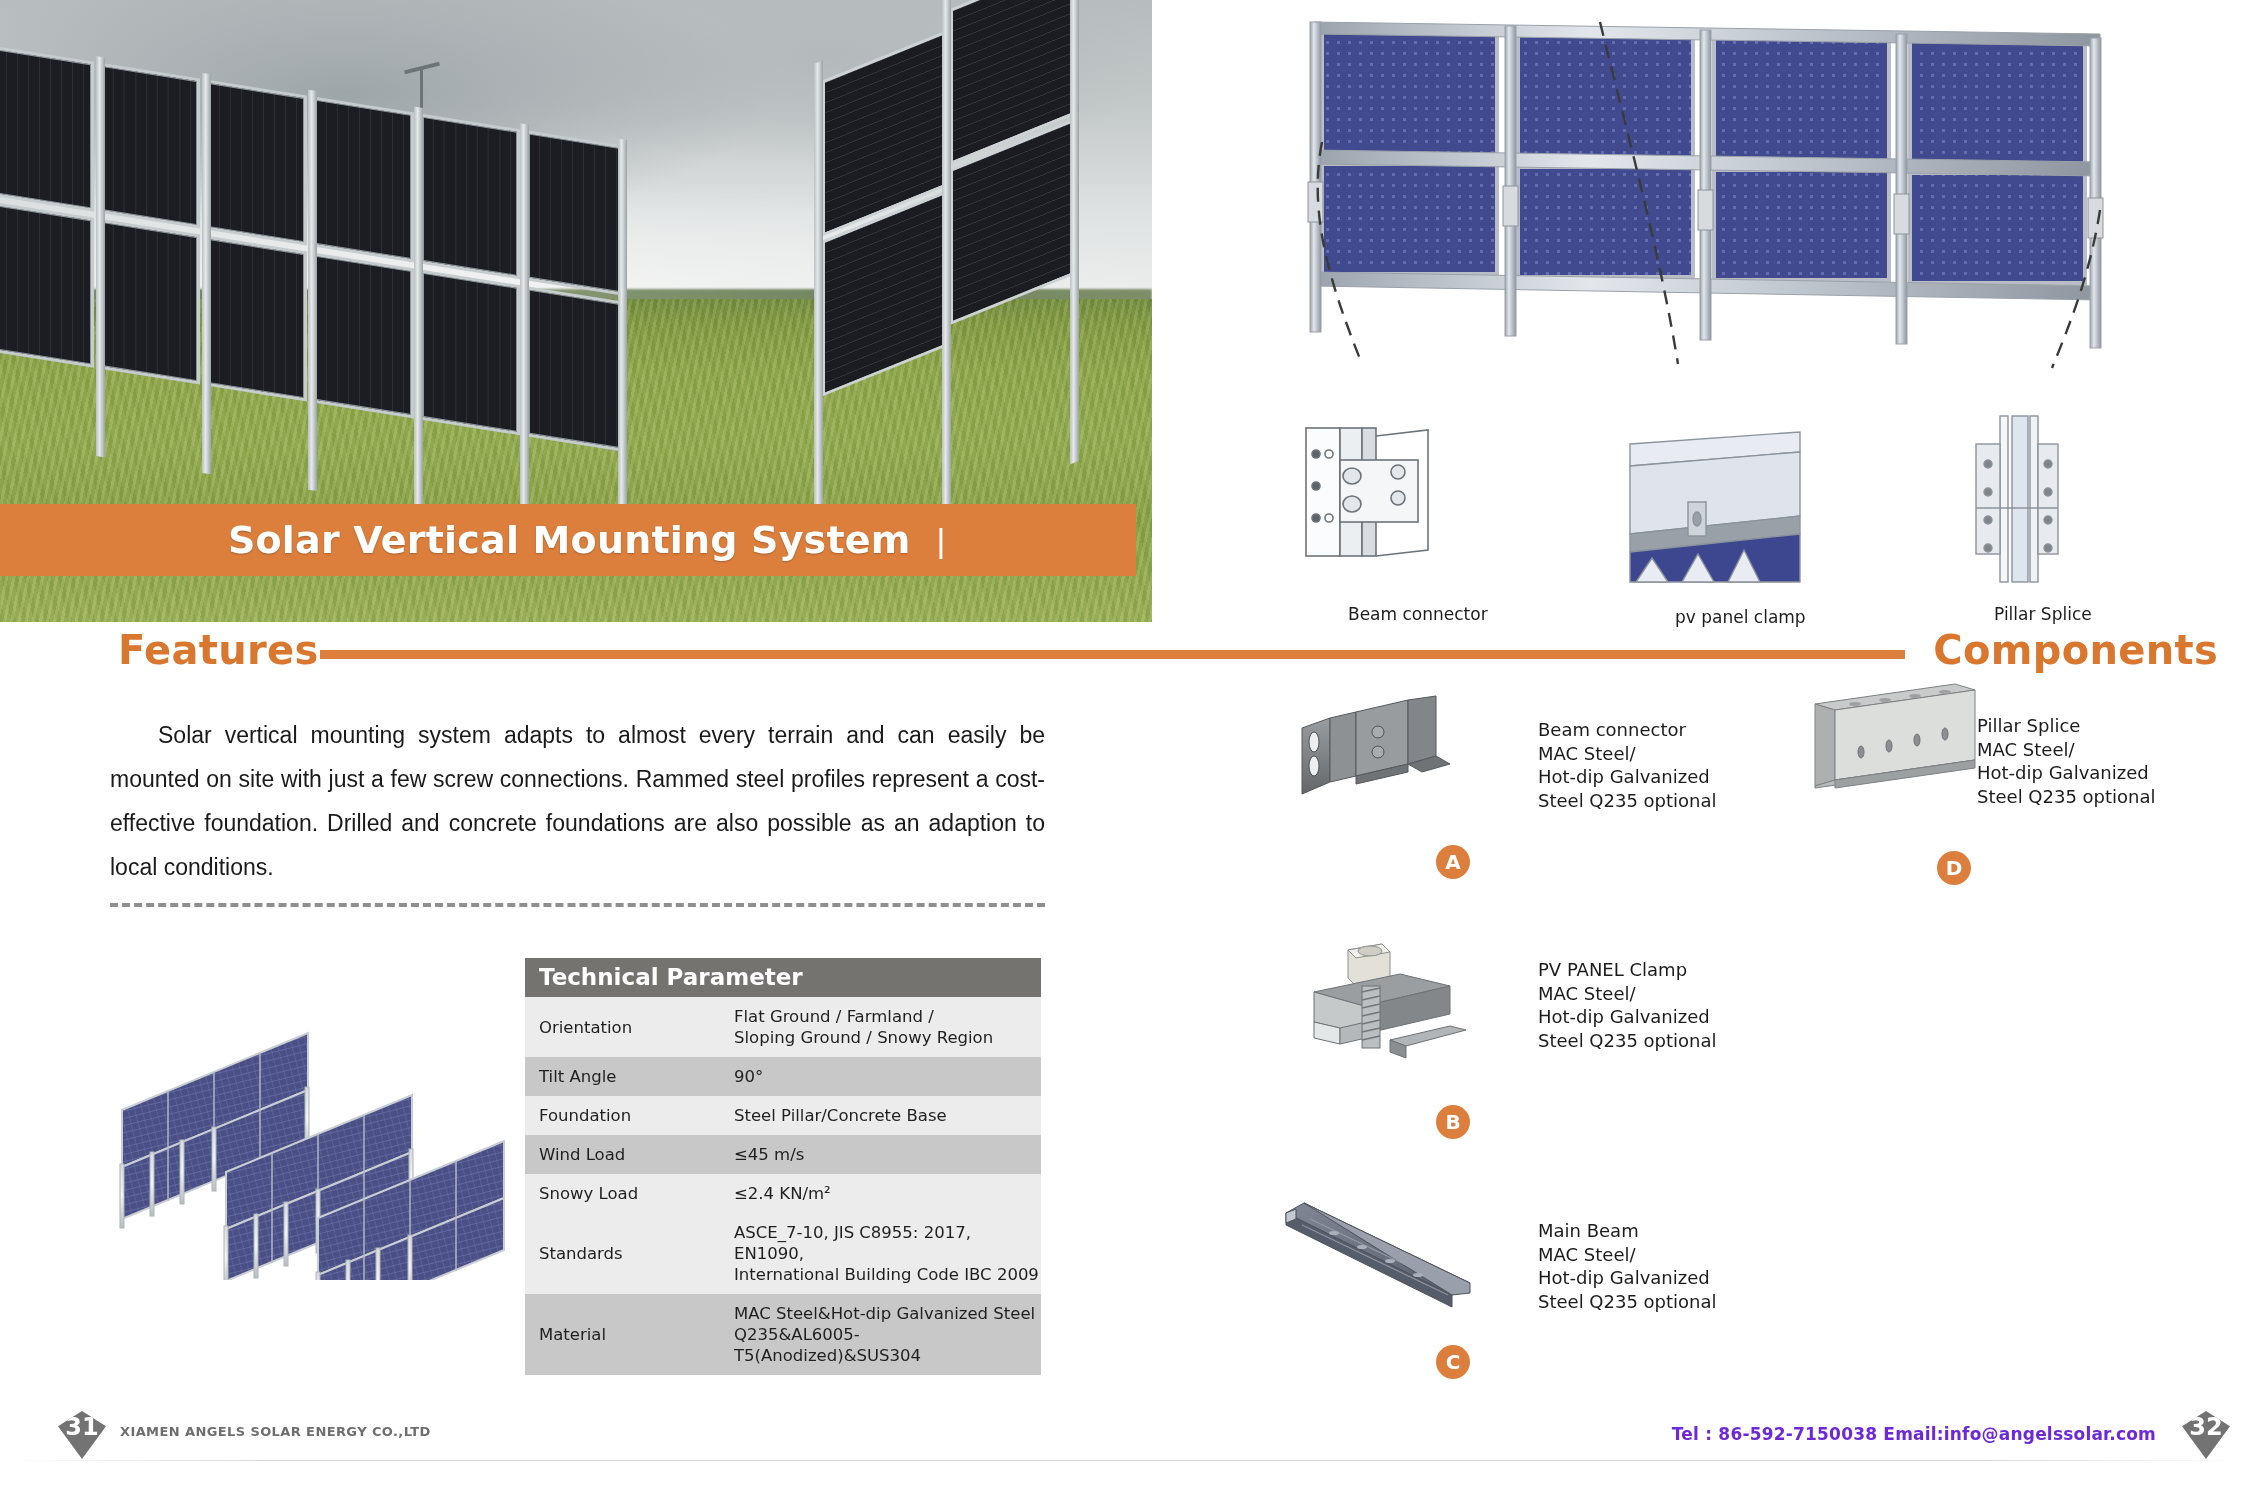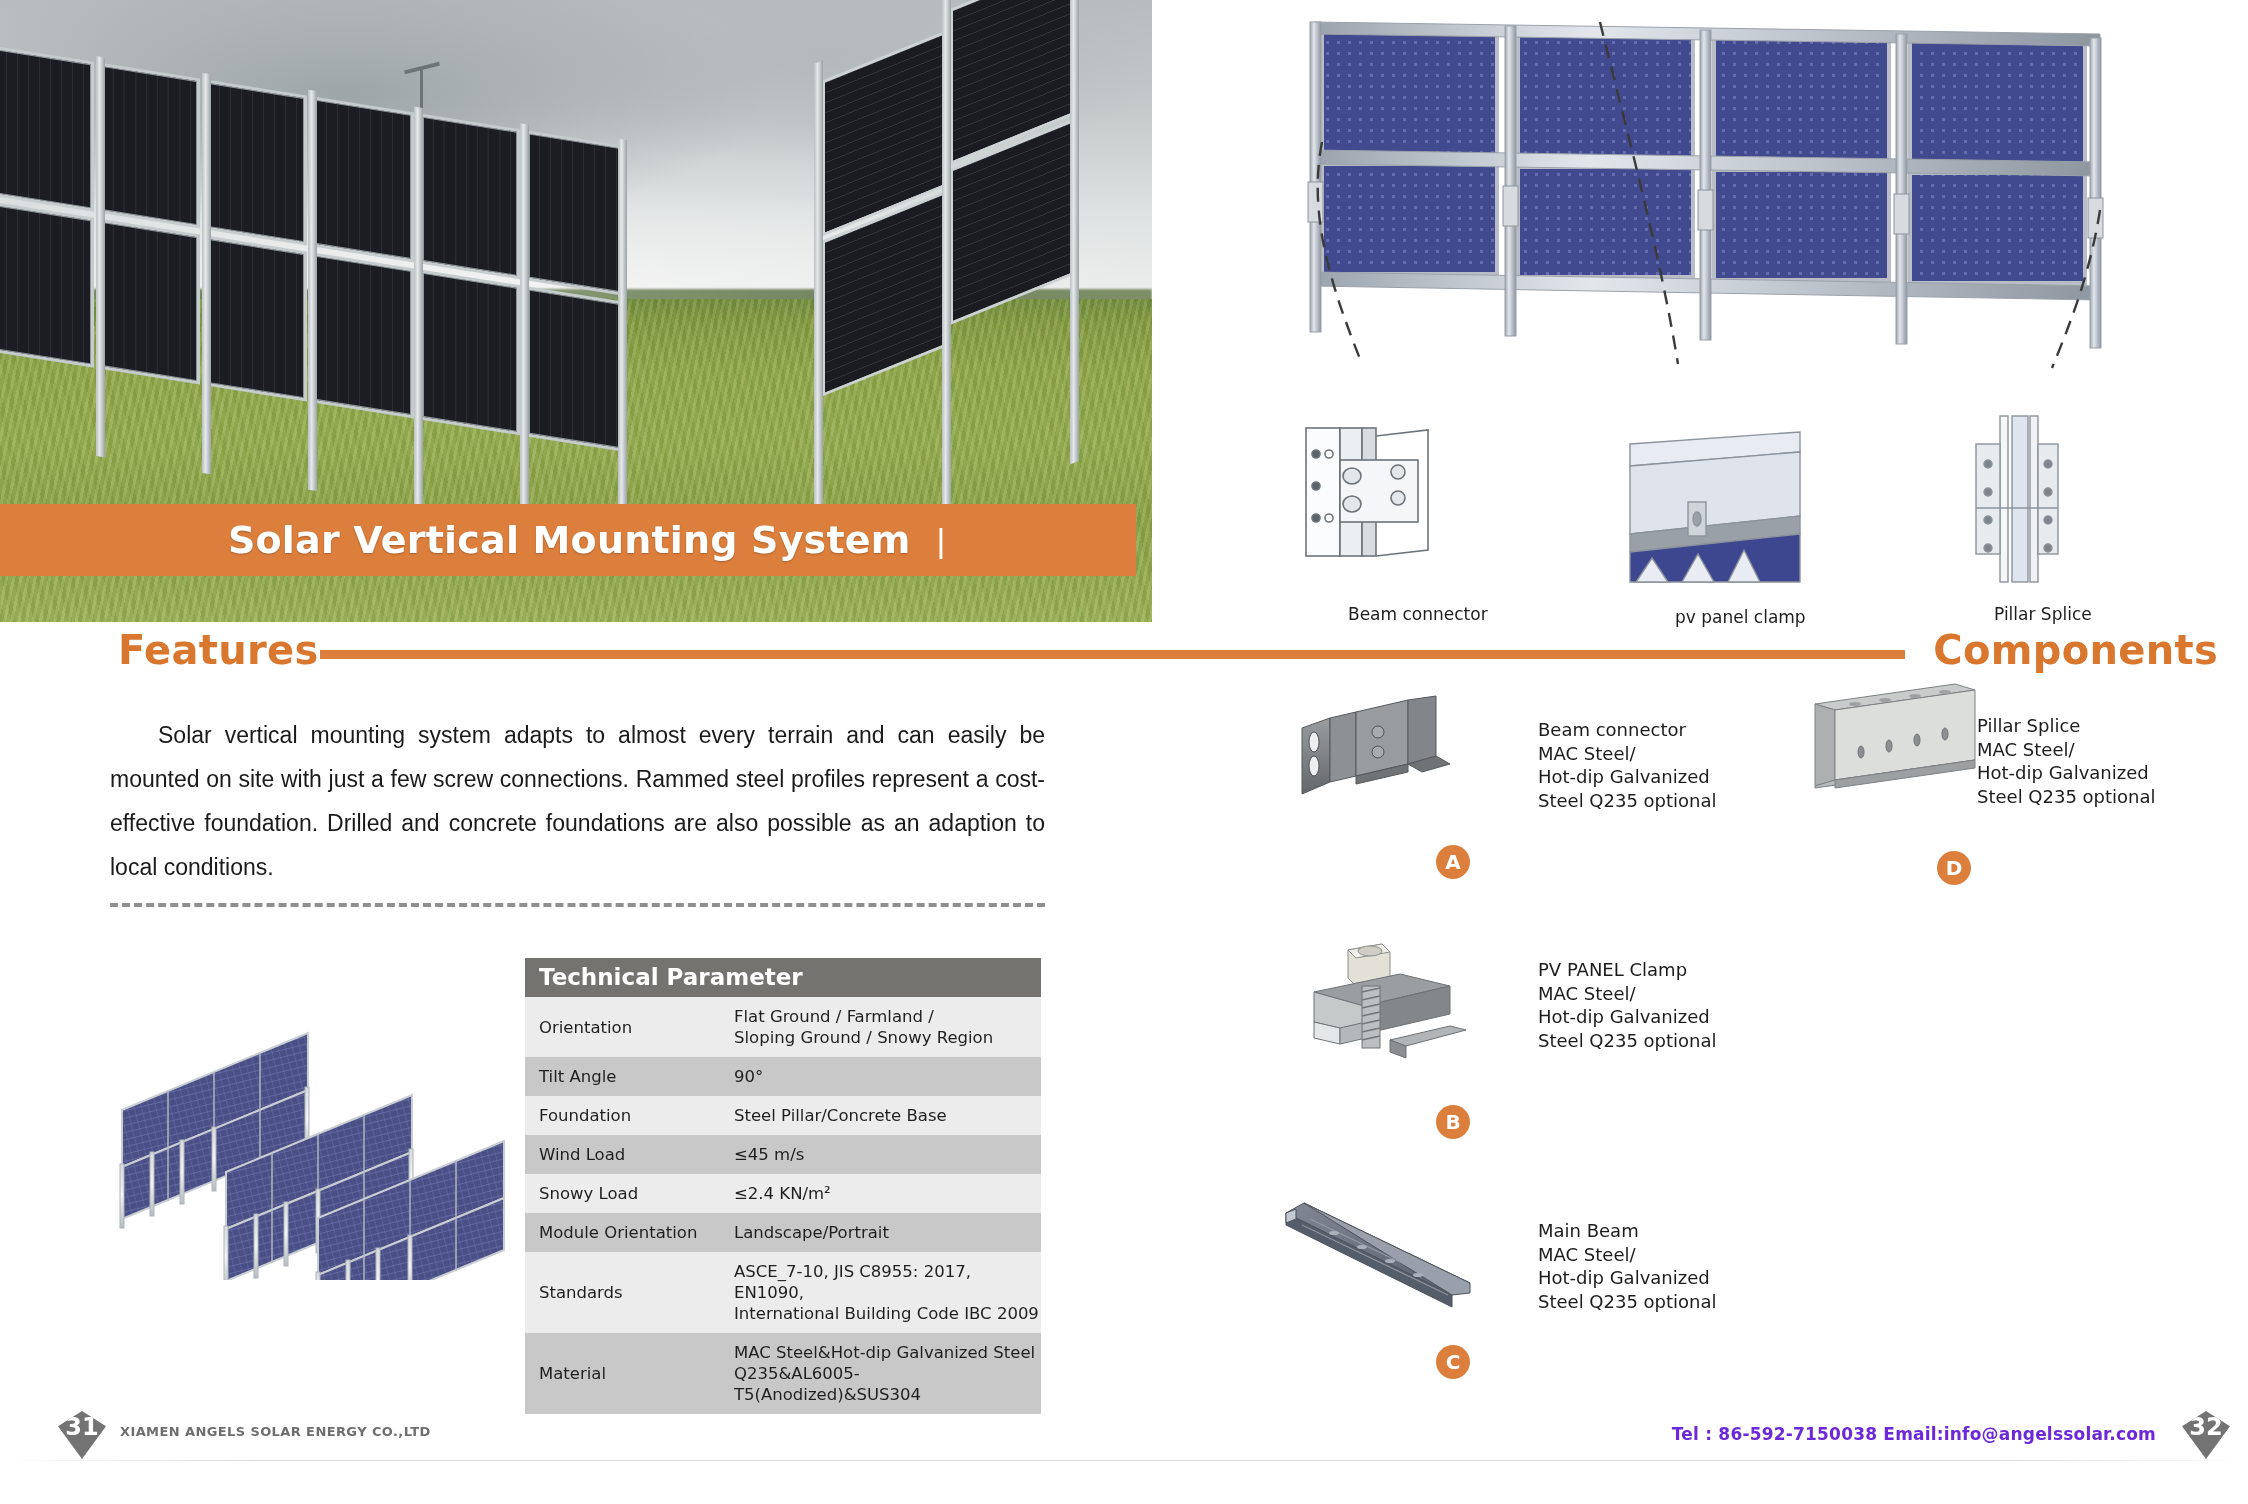--- a/index.html
+++ b/index.html
@@ -387,24 +387,20 @@
       <td class="k">Foundation</td>
       <td class="v" style="white-space:pre-line;">Steel Pillar/Concrete Base</td>
     </tr>
     <tr class="even">
       <td class="k">Wind Load</td>
       <td class="v" style="white-space:pre-line;">≤45 m/s</td>
     </tr>
     <tr class="odd">
       <td class="k">Snowy Load</td>
       <td class="v" style="white-space:pre-line;">≤2.4 KN/m²</td>
-    </tr>
-    <tr class="even">
-      <td class="k">Module Orientation</td>
-      <td class="v" style="white-space:pre-line;">Landscape/Portrait</td>
     </tr>
     <tr class="odd">
       <td class="k">Standards</td>
       <td class="v" style="white-space:pre-line;">ASCE_7-10, JIS C8955: 2017, EN1090,
 International Building Code IBC 2009</td>
     </tr>
     <tr class="even">
       <td class="k">Material</td>
       <td class="v" style="white-space:pre-line;margin-top:41px;">MAC Steel&amp;Hot-dip Galvanized Steel
 Q235&amp;AL6005-T5(Anodized)&amp;SUS304</td>

